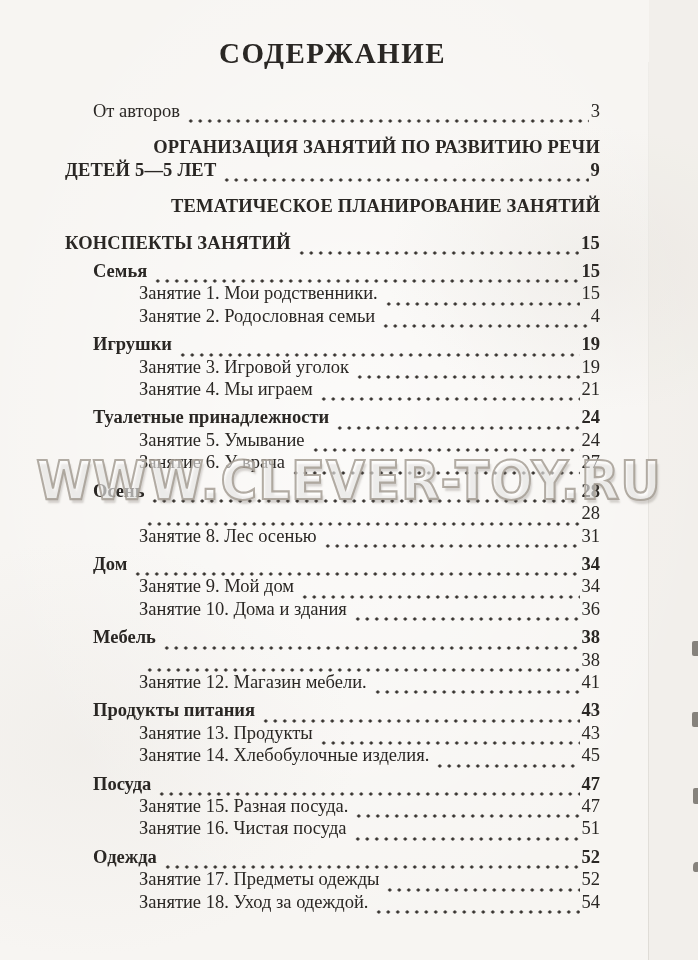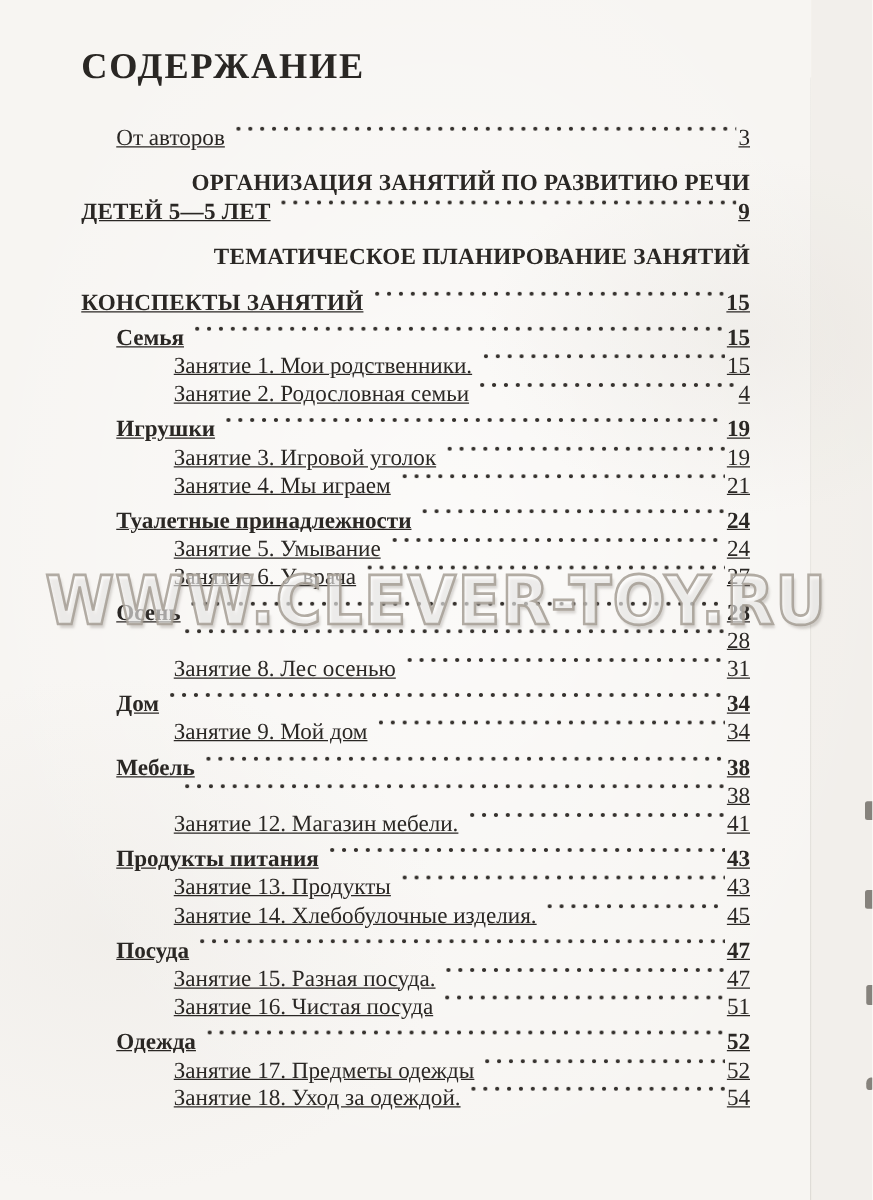--- a/index.html
+++ b/index.html
@@ -39,25 +39,26 @@
   }
   .speck.s1{right:-3px;top:641px;width:9px;height:15px;}
   .speck.s2{right:-4px;top:712px;width:10px;height:15px;}
   .speck.s3{right:-2px;top:788px;width:7px;height:16px;}
   .speck.s4{right:-3px;top:862px;width:8px;height:10px;border-radius:50% 50% 60% 30%;}
 
   .content{
     position:absolute;left:65px;top:38px;width:535px;z-index:1;
   }
   .title{
+    text-align:center;
     font-size:29px;font-weight:bold;letter-spacing:1.5px;
     line-height:30px;margin:0 0 32px 0;
   }
   .row{font-size:18.5px;line-height:22.4px;}
-  .row .line{display:flex;align-items:flex-start;text-decoration:underline;}
+  .row .line{display:flex;align-items:flex-end;}
   .row .label{white-space:nowrap;}
   .row .pagenum{white-space:nowrap;}
   .row .dots{
     flex:1 1 auto;height:6px;margin:0 2px -2px 6px;
     background-image:radial-gradient(circle, #36322e 1.3px, rgba(0,0,0,0) 1.9px);
     background-size:9.5px 6px;
     background-repeat:repeat-x;
   }
   .row.intro{margin-left:28px;}
   .row.part{font-weight:bold;letter-spacing:0.2px;margin-top:14px;}
@@ -223,20 +224,28 @@
     </span>
   </div>
         <div class="row lesson">
 
     <span class="line">
       <span class="label">Занятие 9. Мой дом</span>
       <span class="dots"></span>
       <span class="pagenum">34</span>
     </span>
   </div>
+        <div class="row lesson">
+
+    <span class="line">
+      <span class="label">Занятие 10. Дома и здания</span>
+      <span class="dots"></span>
+      <span class="pagenum">36</span>
+    </span>
+  </div>
         <div class="row section">
 
     <span class="line">
       <span class="label">Мебель</span>
       <span class="dots"></span>
       <span class="pagenum">38</span>
     </span>
   </div>
         <div class="row lesson">
 

